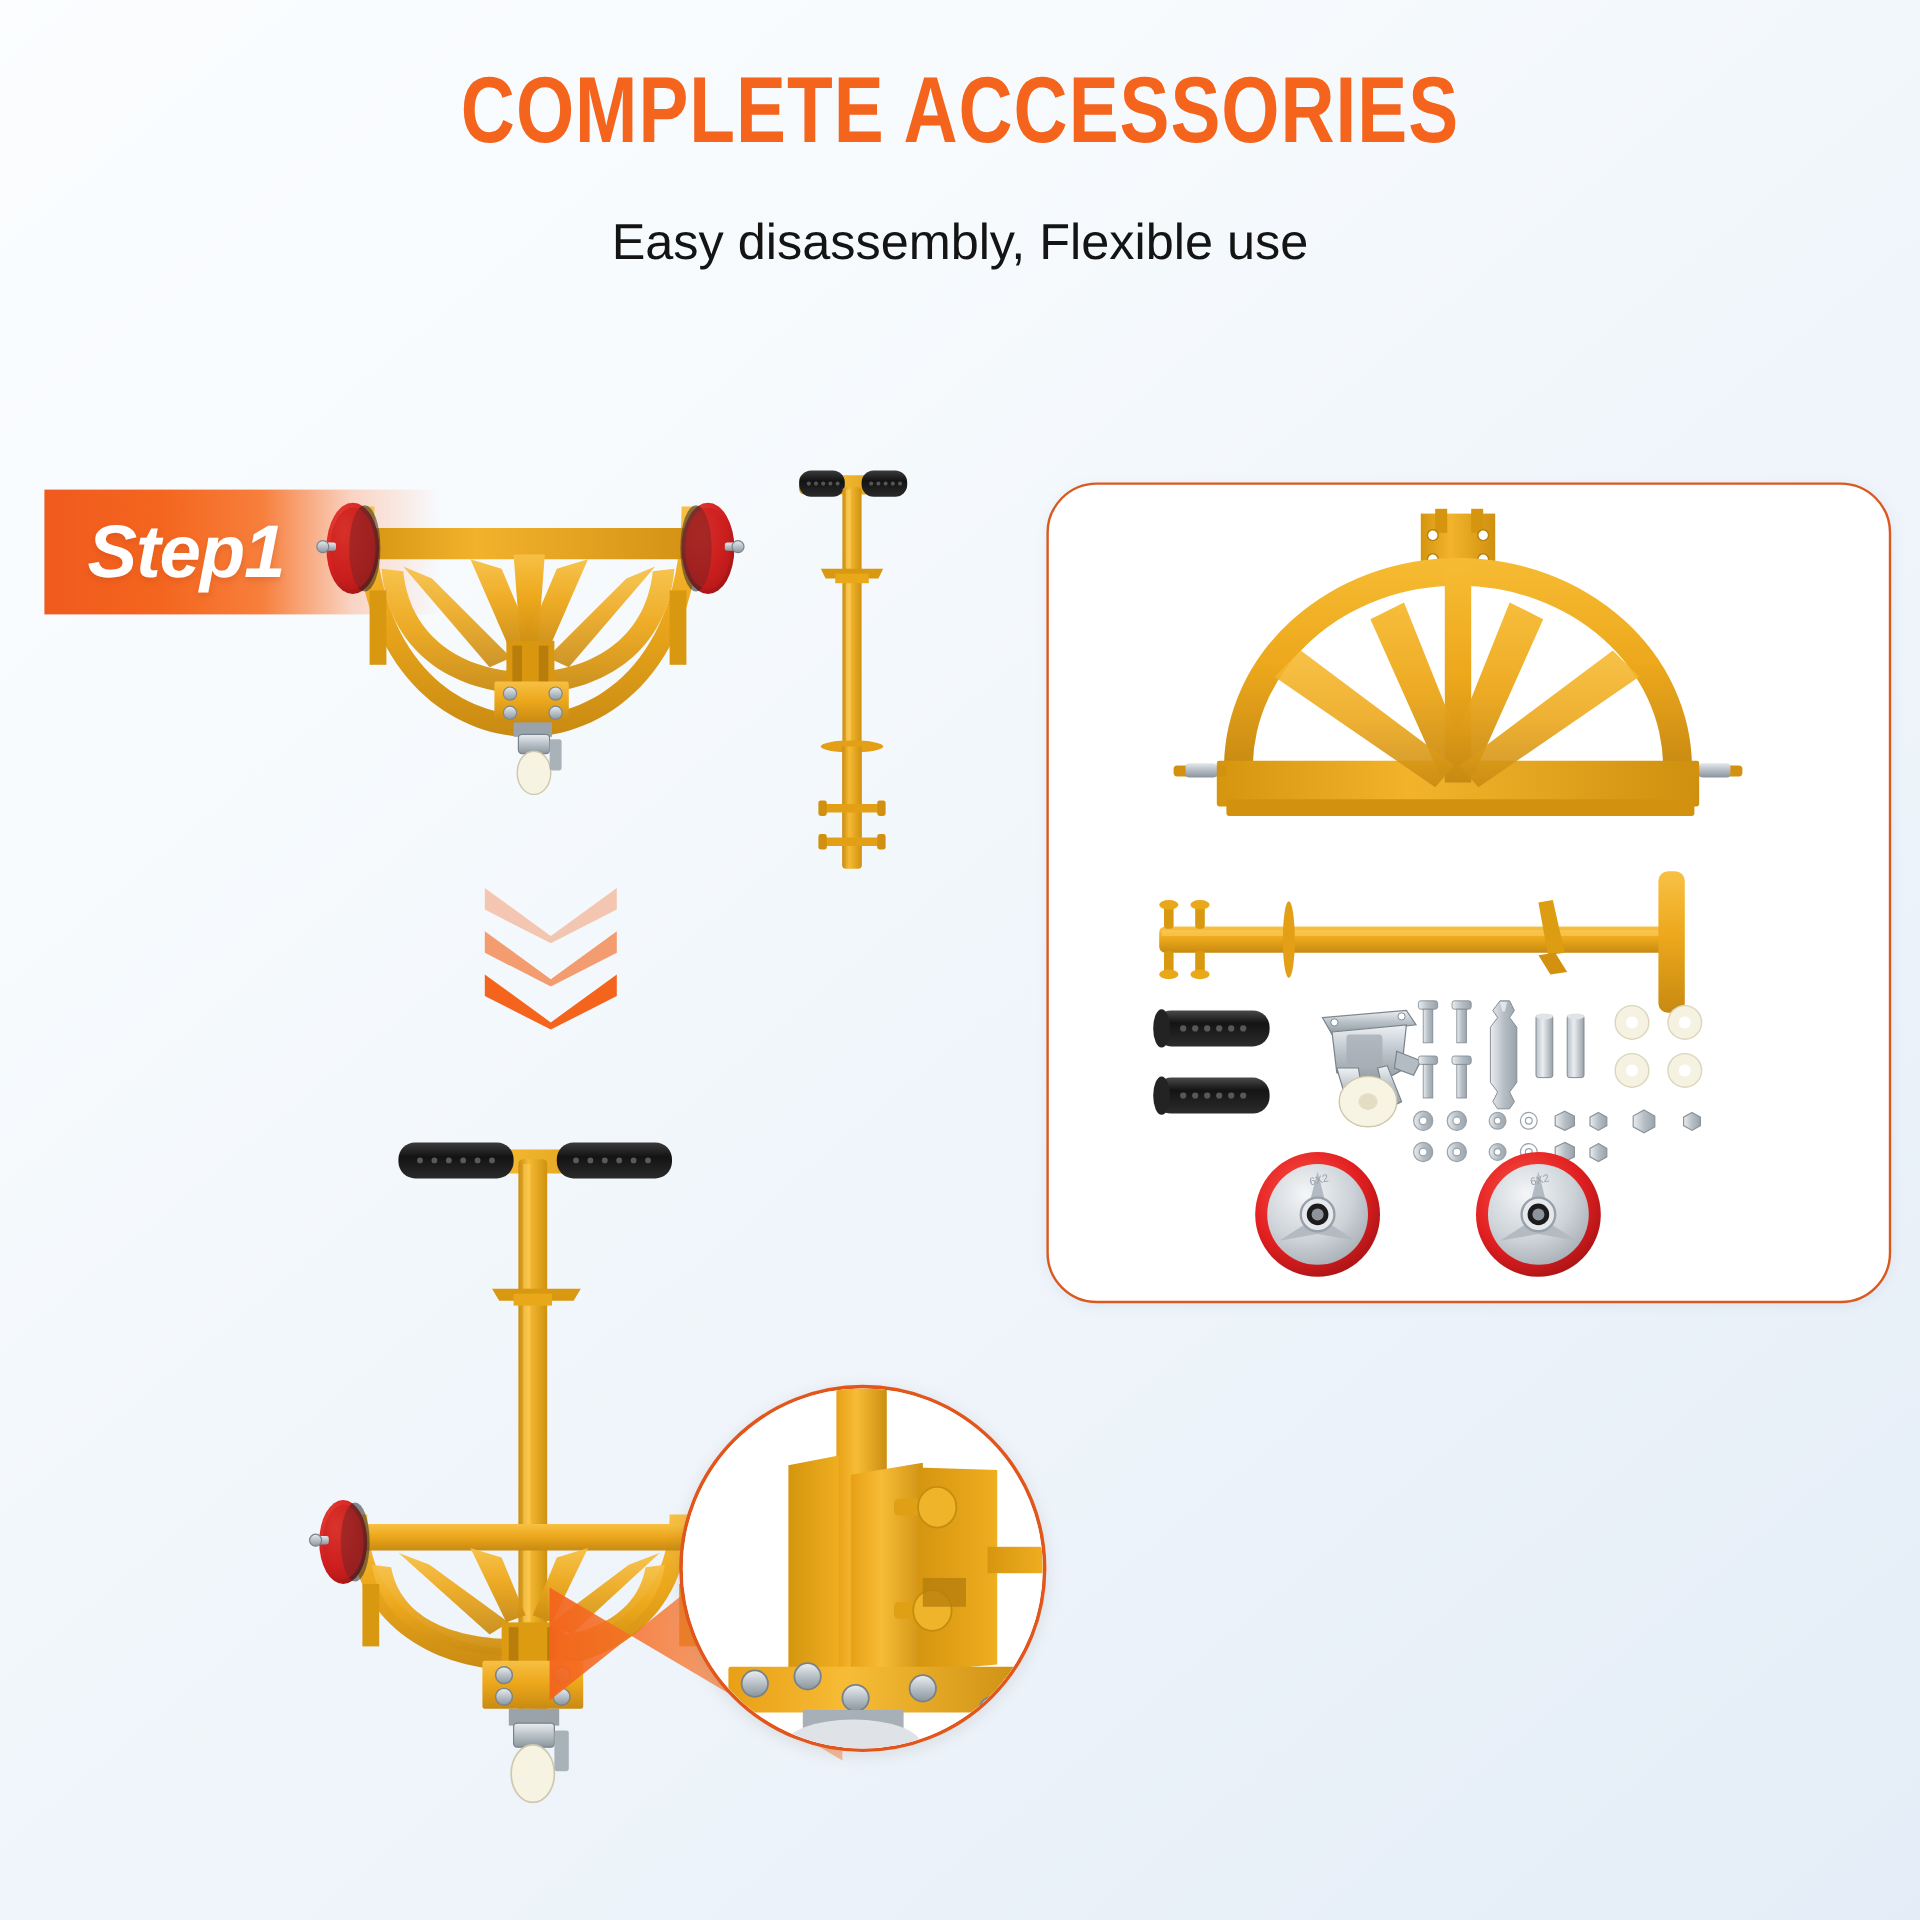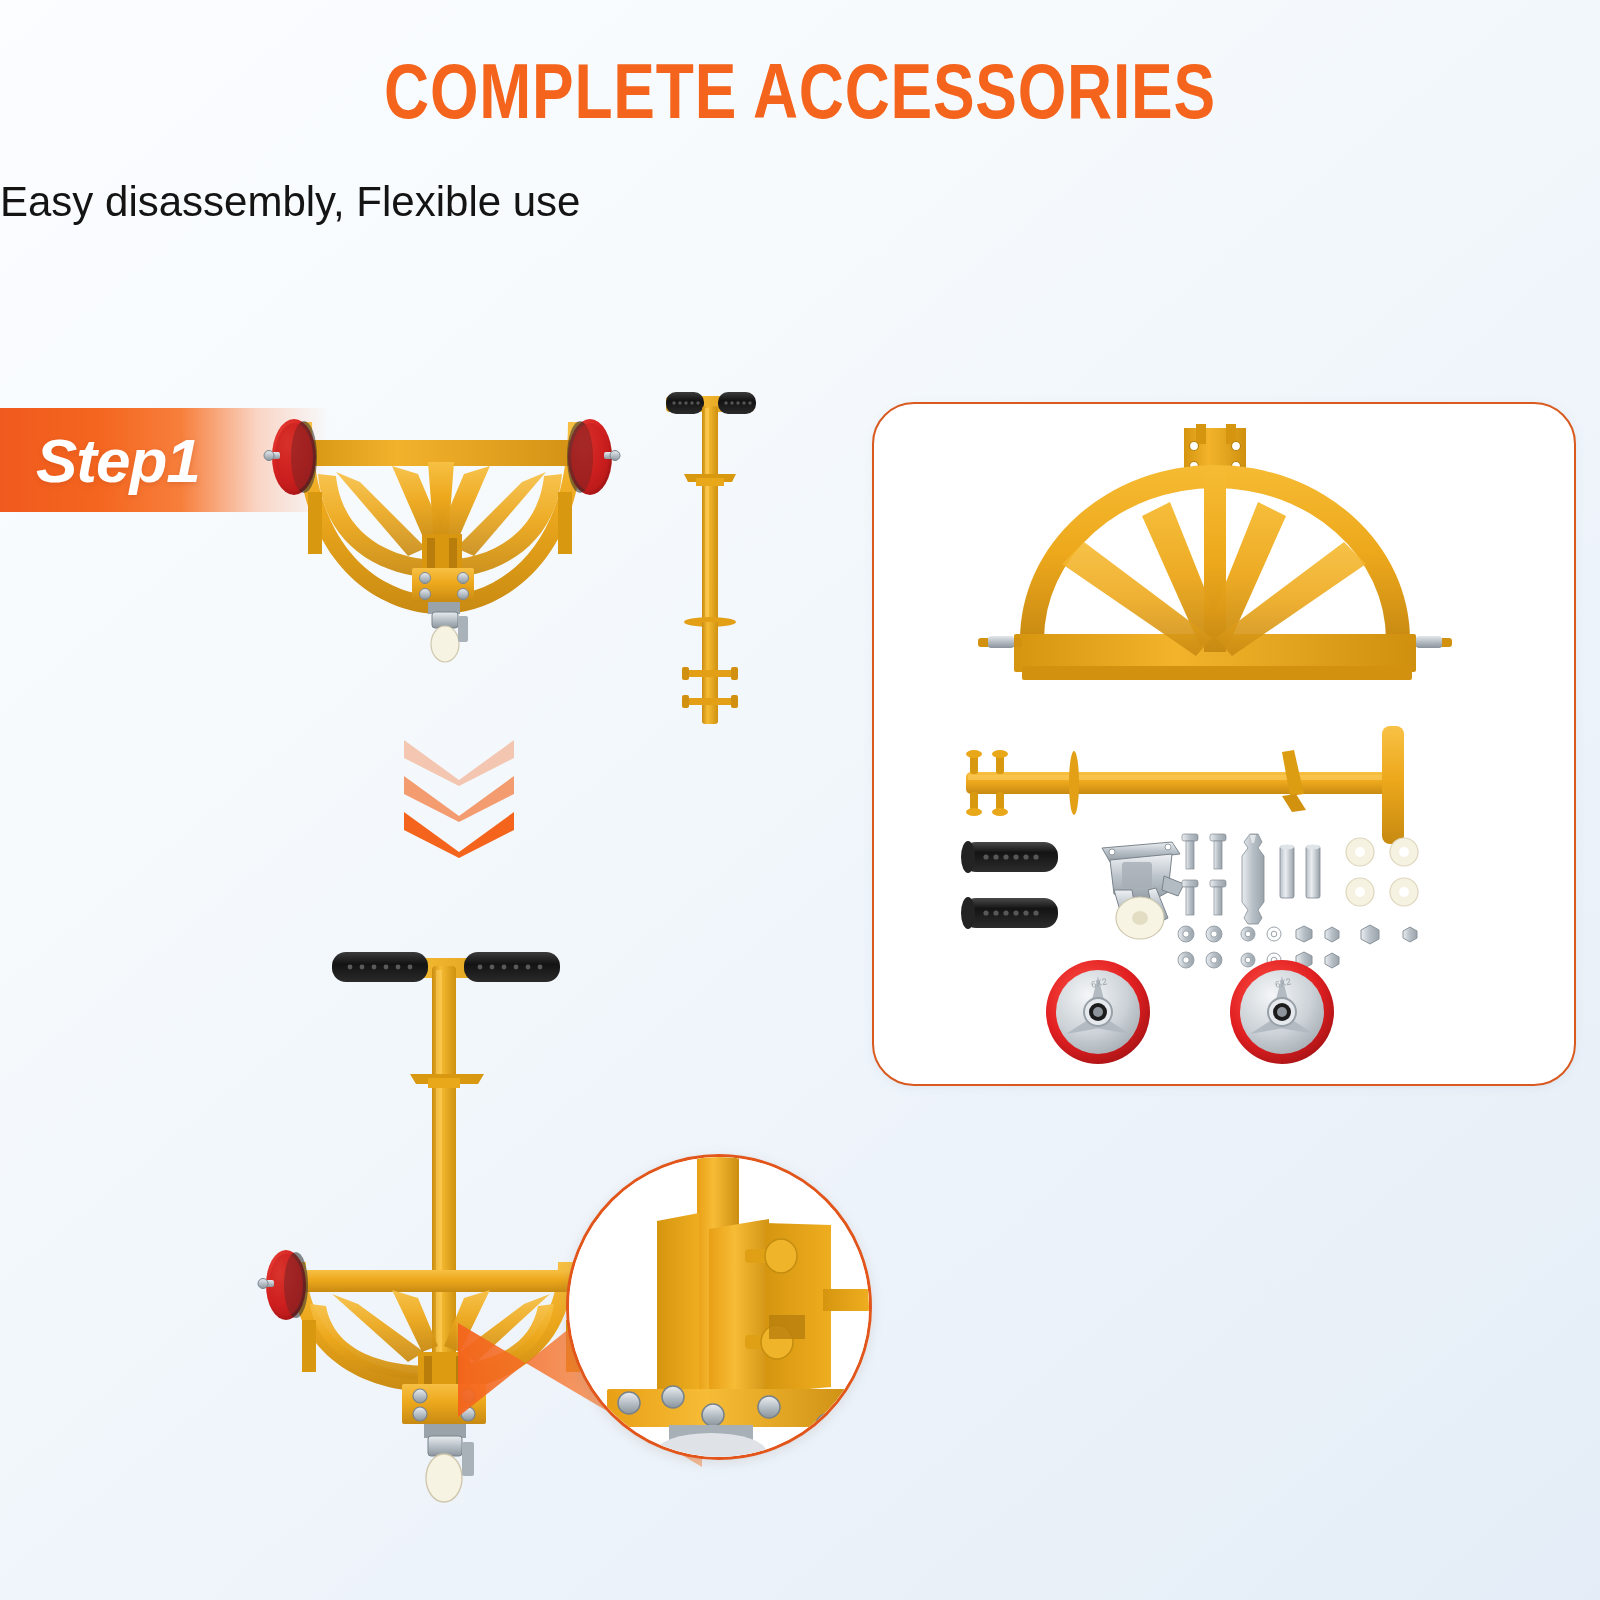--- a/index.html
+++ b/index.html
@@ -12,36 +12,36 @@
   .stage{position:absolute;inset:0;}
 
   
   .title{
     position:absolute;top:52px;left:0;width:1600px;text-align:center;
     font-size:78px;line-height:1;font-weight:bold;color:#f4641c;
     letter-spacing:1px;transform:scaleX(.80);transform-origin:center top;
     white-space:nowrap;font-family:"Liberation Sans", sans-serif;
   }
   .subtitle{
-    position:absolute;top:178px;left:0;width:1600px;
+    position:absolute;top:178px;left:0;width:1600px;text-align:center;
     font-size:42px;color:#141414;font-weight:normal;white-space:nowrap;
   }
 
   
   .step-banner{
     position:absolute;height:104px;width:330px;left:0;
     background:linear-gradient(90deg,#f05a1e 0%,#f4661f 30%,#f77f3c 55%,rgba(250,200,178,.75) 78%,rgba(255,255,255,0) 100%);
     display:flex;align-items:center;
   }
   .step-banner .lbl{
     font-size:62px;font-weight:bold;font-style:italic;color:#ffffff;
     margin-left:36px;letter-spacing:-1px;
     text-shadow:0 2px 5px rgba(180,70,20,.28);
   }
-  #step1-banner{top:408px;}
+  #step1-banner{top:408px;margin-left:37px;}
   #step2-banner{top:948px;}
 
   
   .chevrons{position:absolute;left:404px;top:740px;width:110px;height:120px;}
   .chev{position:absolute;left:0;width:110px;height:46px;}
   .chev svg{display:block;}
   #chev-1{top:0;opacity:.33;}
   #chev-2{top:36px;opacity:.62;}
   #chev-3{top:72px;opacity:1;}
 

